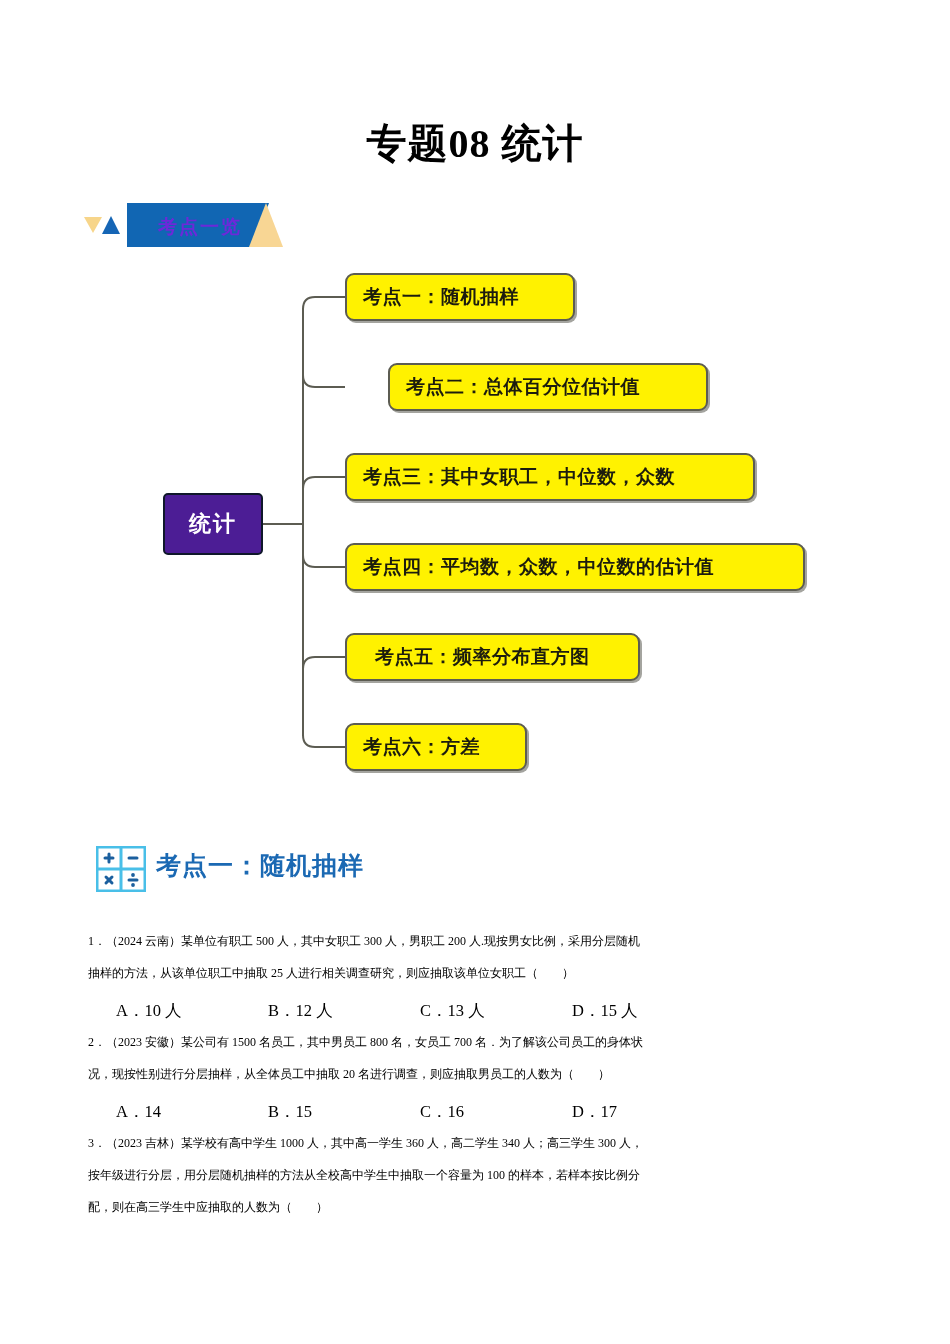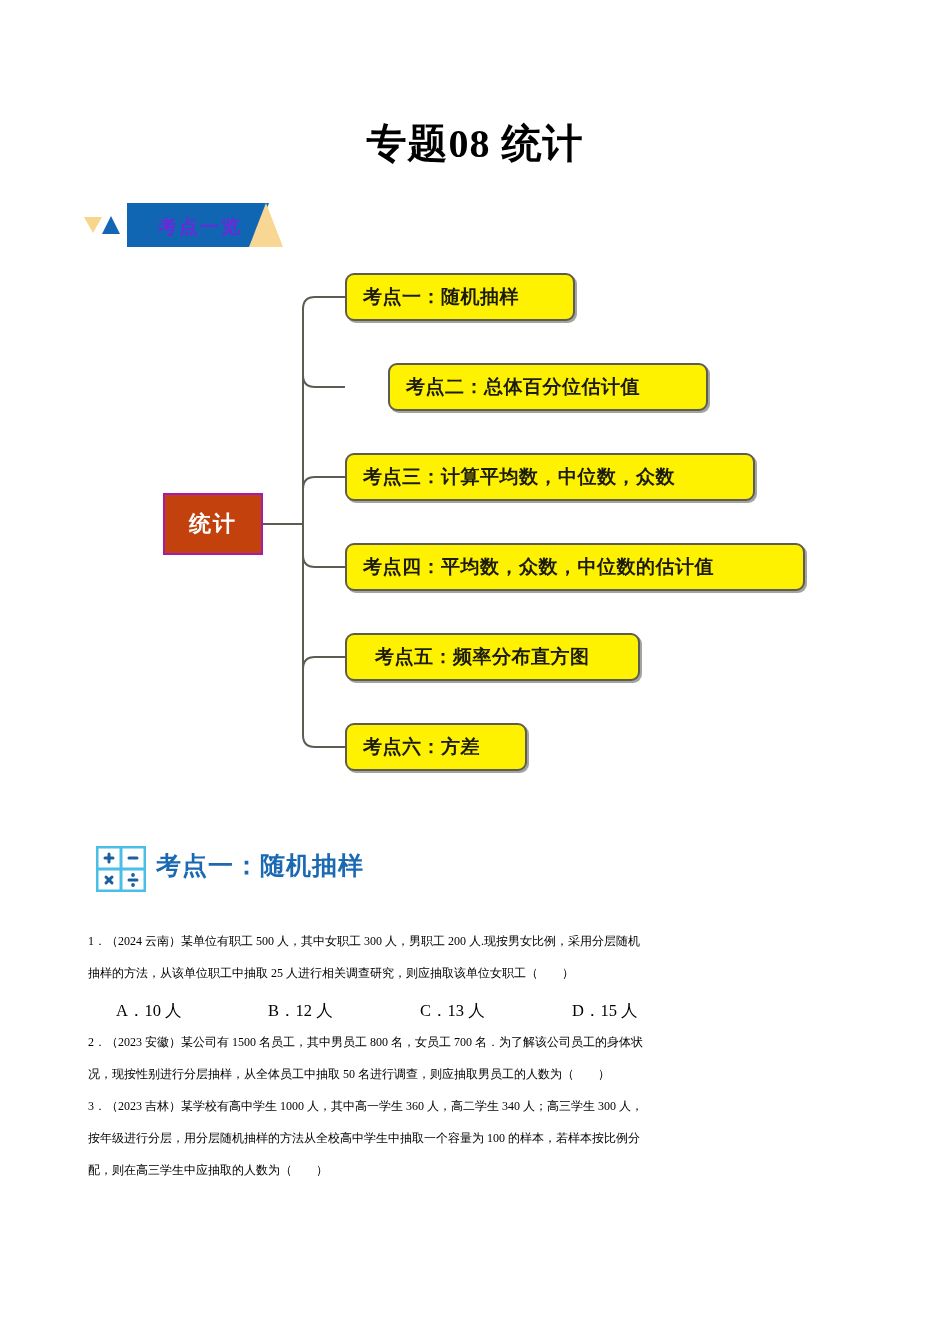--- a/index.html
+++ b/index.html
@@ -99,23 +99,23 @@
     position: absolute;
     left: 0;
     top: 0;
   }
   .mm-center {
     position: absolute;
     left: 163px;
     top: 238px;
     width: 100px;
     height: 62px;
-    background: #c2410c;
-    border: 2px solid #a21caf;
-    border-radius: 0;
+    background: #4c1d95;
+    border: 2px solid #0f172a;
+    border-radius: 5px;
     box-sizing: border-box;
     display: flex;
     align-items: center;
     justify-content: center;
   }
   .mm-center span {
     font-family: "Liberation Sans", "DejaVu Sans", sans-serif;
     font-size: 22px;
     font-weight: bold;
     color: #ffffff;
@@ -229,21 +229,21 @@
     <span>统计</span>
   </div>
 
   <div class="mm-node" style="left:345px;top:18px;width:230px;">
     <span>考点一：随机抽样</span>
   </div>
   <div class="mm-node" style="left:345px;top:108px;width:320px;margin-left:43px;">
     <span>考点二：总体百分位估计值</span>
   </div>
   <div class="mm-node" style="left:345px;top:198px;width:410px;">
-    <span>考点三：计算平均数，中位数，众数</span>
+    <span>考点三：其中女职工，中位数，众数</span>
   </div>
   <div class="mm-node" style="left:345px;top:288px;width:460px;">
     <span>考点四：平均数，众数，中位数的估计值</span>
   </div>
   <div class="mm-node" style="left:345px;top:378px;width:295px;padding-left:28px;">
     <span>考点五：频率分布直方图</span>
   </div>
   <div class="mm-node" style="left:345px;top:468px;width:182px;">
     <span>考点六：方差</span>
   </div>
@@ -276,21 +276,27 @@
     <div class="q-opts">
       <div class="opt">A．10 人</div>
       <div class="opt">B．12 人</div>
       <div class="opt">C．13 人</div>
       <div class="opt">D．15 人</div>
     </div>
   </div>
 
   <div class="q-block">
     <div class="q-line">2．（2023 安徽）某公司有 1500 名员工，其中男员工 800 名，女员工 700 名．为了解该公司员工的身体状</div>
-    <div class="q-line">况，现按性别进行分层抽样，从全体员工中抽取 50 名进行调查，则应抽取男员工的人数为（　　）</div>
+    <div class="q-line">况，现按性别进行分层抽样，从全体员工中抽取 20 名进行调查，则应抽取男员工的人数为（　　）</div>
+    <div class="q-opts">
+      <div class="opt">A．14</div>
+      <div class="opt">B．15</div>
+      <div class="opt">C．16</div>
+      <div class="opt">D．17</div>
+    </div>
   </div>
 
   <div class="q-block">
     <div class="q-line">3．（2023 吉林）某学校有高中学生 1000 人，其中高一学生 360 人，高二学生 340 人；高三学生 300 人，</div>
     <div class="q-line">按年级进行分层，用分层随机抽样的方法从全校高中学生中抽取一个容量为 100 的样本，若样本按比例分</div>
     <div class="q-line">配，则在高三学生中应抽取的人数为（　　）</div>
   </div>
 
 </div>
 

